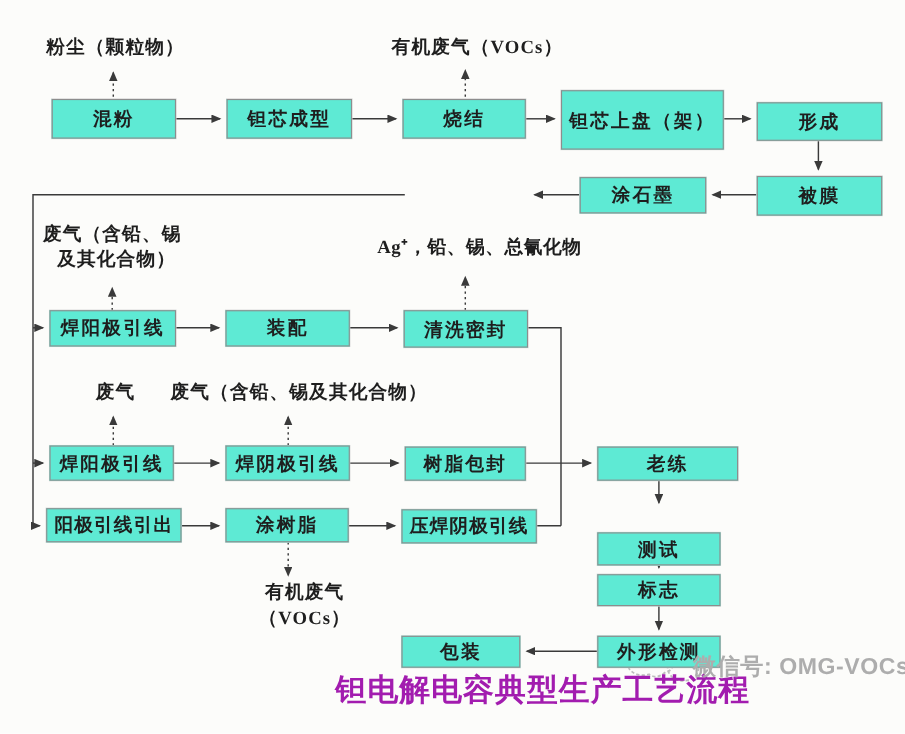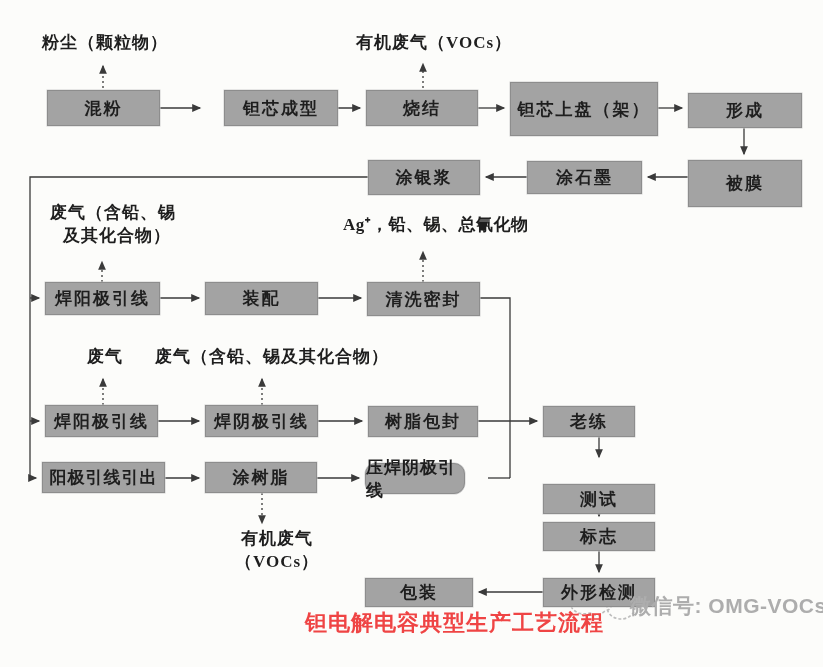--- a/index.html
+++ b/index.html
@@ -8,68 +8,68 @@
     width:823px;height:667px;
     background:#fcfcfa;
     font-family:"Liberation Sans", sans-serif;
     color:#222;
     overflow:hidden;
   }
   #edges{position:absolute;left:0;top:0;width:823px;height:667px;}
   .node{
     position:absolute;
     box-sizing:border-box;
-    background:#a3a3a3;
+    background:#5eead4;
     border:1.4px solid #8d8d8d;
     display:flex;align-items:center;justify-content:center;
     font-size:17px;font-weight:700;letter-spacing:2px;
     color:#1e1e1e;
     box-shadow:0 0 0 0.5px #cfcfcf;
   }
   .lbl{
     position:absolute;
     font-size:17px;font-weight:700;letter-spacing:1px;
     color:#1e1e1e;white-space:nowrap;line-height:1.35;font-family:Liberation Serif, serif;
   }
   .lbl .l2{display:block;}
   
   #n-hunfen{left:47px;top:90px;width:113px;height:36px;}
-  #n-taxin-chengxing{left:224px;top:90px;width:114px;height:36px;}
+  #n-taxin-chengxing{left:206px;top:90px;width:114px;height:36px;}
   #n-shaojie{left:366px;top:90px;width:112px;height:36px;}
   #n-taxin-shangpan{left:510px;top:82px;width:148px;height:54px;}
   #n-xingcheng{left:688px;top:93px;width:114px;height:35px;}
   #n-tu-yinjiang{left:368px;top:160px;width:112px;height:35px;}
   #n-tu-shimo{left:527px;top:161px;width:115px;height:33px;}
-  #n-beimo{left:688px;top:160px;width:114px;height:47px;}
+  #n-beimo{left:688px;top:160px;width:114px;height:36px;}
   #n-han-yangji-1{left:45px;top:282px;width:115px;height:33px;}
   #n-zhuangpei{left:205px;top:282px;width:113px;height:33px;}
   #n-qingxi-mifeng{left:367px;top:282px;width:113px;height:34px;}
   #n-han-yangji-2{left:45px;top:405px;width:113px;height:32px;}
   #n-han-yinji{left:205px;top:405px;width:113px;height:32px;}
   #n-shuzhi-baofeng{left:368px;top:406px;width:110px;height:31px;}
-  #n-laolian{left:543px;top:406px;width:92px;height:31px;}
+  #n-laolian{left:543px;top:406px;width:128px;height:31px;}
   #n-yangji-yinchu{left:42px;top:462px;width:123px;height:31px;letter-spacing:1px;}
   #n-tu-shuzhi{left:205px;top:462px;width:112px;height:31px;}
-  #n-yahan-yinji{left:365px;top:463px;width:100px;height:31px;letter-spacing:1px;border-radius:11px;}
+  #n-yahan-yinji{left:365px;top:463px;width:123px;height:31px;letter-spacing:1px;}
   #n-ceshi{left:543px;top:463px;width:112px;height:30px;margin-top:21px;}
   #n-biaozhi{left:543px;top:522px;width:112px;height:29px;}
   #n-waixing-jiance{left:543px;top:578px;width:112px;height:29px;}
   #n-baozhuang{left:365px;top:578px;width:108px;height:29px;}
   
   #lbl-fenchen{left:42px;top:32px;}
   #lbl-vocs-top{left:356px;top:32px;}
-  #lbl-feiqi-pbsn{left:50px;top:202px;}
+  #lbl-feiqi-pbsn{left:39px;top:202px;}
   #lbl-feiqi-pbsn .l2{padding-left:13px;}
   #lbl-ag{left:343px;top:214px;letter-spacing:0.5px;}
   #lbl-feiqi{left:87px;top:346px;}
   #lbl-feiqi-pbsn2{left:155px;top:346px;}
   #lbl-vocs-bottom{left:222px;top:528px;width:110px;text-align:center;white-space:normal;}
   #caption{
     position:absolute;left:305px;top:608px;
-    font-size:22px;font-weight:700;letter-spacing:1px;color:#ef4444;
+    font-size:28px;font-weight:700;letter-spacing:1px;color:#a21caf;
   }
   #watermark{
     position:absolute;left:630px;top:592px;
     font-size:21px;font-weight:700;color:#adadad;letter-spacing:0.5px;
     white-space:nowrap;
   }
 </style>
 </head>
 <body>
 
@@ -128,21 +128,20 @@
       <ellipse cx="621" cy="607" rx="14" ry="12"></ellipse>
       <path d="M635,606 L648,606"></path>
     </g>
   </svg>
 
   <div class="node" id="n-hunfen">混粉</div>
   <div class="node" id="n-taxin-chengxing">钽芯成型</div>
   <div class="node" id="n-shaojie">烧结</div>
   <div class="node" id="n-taxin-shangpan">钽芯上盘（架）</div>
   <div class="node" id="n-xingcheng">形成</div>
-  <div class="node" id="n-tu-yinjiang">涂银浆</div>
   <div class="node" id="n-tu-shimo">涂石墨</div>
   <div class="node" id="n-beimo">被膜</div>
   <div class="node" id="n-han-yangji-1">焊阳极引线</div>
   <div class="node" id="n-zhuangpei">装配</div>
   <div class="node" id="n-qingxi-mifeng">清洗密封</div>
   <div class="node" id="n-han-yangji-2">焊阳极引线</div>
   <div class="node" id="n-han-yinji">焊阴极引线</div>
   <div class="node" id="n-shuzhi-baofeng">树脂包封</div>
   <div class="node" id="n-laolian">老练</div>
   <div class="node" id="n-yangji-yinchu">阳极引线引出</div>

